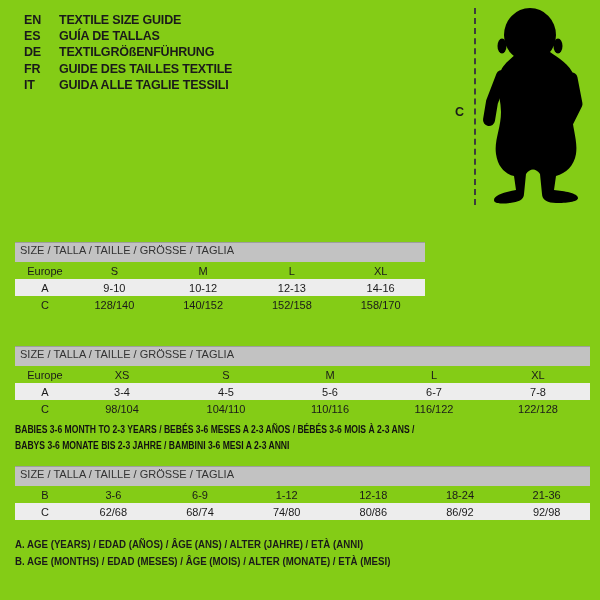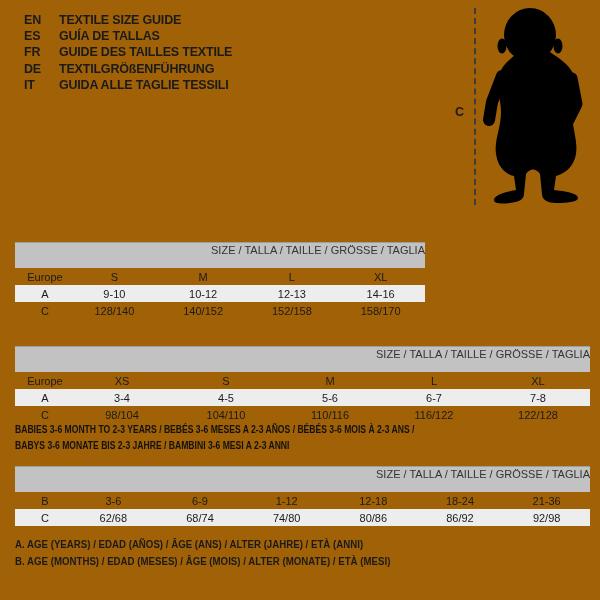--- a/index.html
+++ b/index.html
@@ -1,16 +1,16 @@
 <!DOCTYPE html>
 <html><head>
 <meta charset="utf-8">
 <style>
   html,body{margin:0;padding:0;background:#fff;}
-  .canvas{position:relative;width:600px;height:600px;background:#a16207;overflow:hidden;
+  .canvas{position:relative;width:600px;height:600px;background:#84cc16;overflow:hidden;
           font-family:"Liberation Sans","DejaVu Sans",sans-serif;color:#1a1a1a;}
 
   
   .languages{position:absolute;left:24px;top:12px;}
   .lang-row{height:16.2px;line-height:16.2px;font-weight:bold;font-size:12.5px;letter-spacing:-0.2px;white-space:nowrap;}
   .lang-code{display:inline-block;width:35px;}
 
   
   .dash-line{position:absolute;left:474px;top:8px;height:197px;width:0;border-left:2px dashed #3d3d3d;}
   .measure-label{position:absolute;left:455px;top:105px;font-weight:bold;font-size:12.5px;}
@@ -18,22 +18,22 @@
 
   
   .tbl-title{position:absolute;font-weight:bold;font-size:11px;white-space:nowrap;color:#111;}
   .cond{display:inline-block;transform:scaleX(0.78);transform-origin:0 0;}
   .cond-notes{display:inline-block;transform:scaleX(0.88);transform-origin:0 0;}
   .sub{font-size:7.5px;vertical-align:-2px;font-weight:bold;}
   .two-line{line-height:16px;}
 
   
   .size-table{position:absolute;}
-  .hdr-bar{height:26px;line-height:15px;background:#c2c2c2;border-top:1px solid #9e9e9e;
-           font-size:11px;color:#333;padding-left:5px;box-sizing:border-box;white-space:nowrap;overflow:hidden;text-align:right;}
+  .hdr-bar{height:20px;line-height:15px;background:#c2c2c2;border-top:1px solid #9e9e9e;
+           font-size:11px;color:#333;padding-left:5px;box-sizing:border-box;white-space:nowrap;overflow:hidden;}
   .size-table table{width:100%;border-collapse:collapse;table-layout:fixed;}
   .size-table td{font-size:11px;height:17px;padding:0;font-weight:normal;color:#1a1a1a;white-space:nowrap;}
   .size-table td.label-col{text-align:center;padding-left:5px;}
   .size-table td.val-col{text-align:center;}
   .size-table tr.shaded{background:#ededed;}
 
   
   .notes{position:absolute;left:15px;top:536px;}
   .note-row{height:17px;line-height:17px;font-weight:bold;font-size:11px;white-space:nowrap;}
 </style>
@@ -43,24 +43,24 @@
 <div class="canvas">
 
   <div class="languages">
     <div class="lang-row">
       <span class="lang-code">EN</span><span>TEXTILE SIZE GUIDE</span>
     </div>
     <div class="lang-row">
       <span class="lang-code">ES</span><span>GUÍA DE TALLAS</span>
     </div>
     <div class="lang-row">
+      <span class="lang-code">DE</span><span>TEXTILGRÖßENFÜHRUNG</span>
+    </div>
+    <div class="lang-row">
       <span class="lang-code">FR</span><span>GUIDE DES TAILLES TEXTILE</span>
-    </div>
-    <div class="lang-row">
-      <span class="lang-code">DE</span><span>TEXTILGRÖßENFÜHRUNG</span>
     </div>
     <div class="lang-row">
       <span class="lang-code">IT</span><span>GUIDA ALLE TAGLIE TESSILI</span>
     </div>
   </div>
 
   <div class="dash-line"></div>
   <div class="measure-label">C</div>
   <svg class="silhouette" width="114" height="198" viewBox="0 0 114 198" fill="#000">
     <ellipse cx="50" cy="29" rx="26" ry="27"></ellipse>

